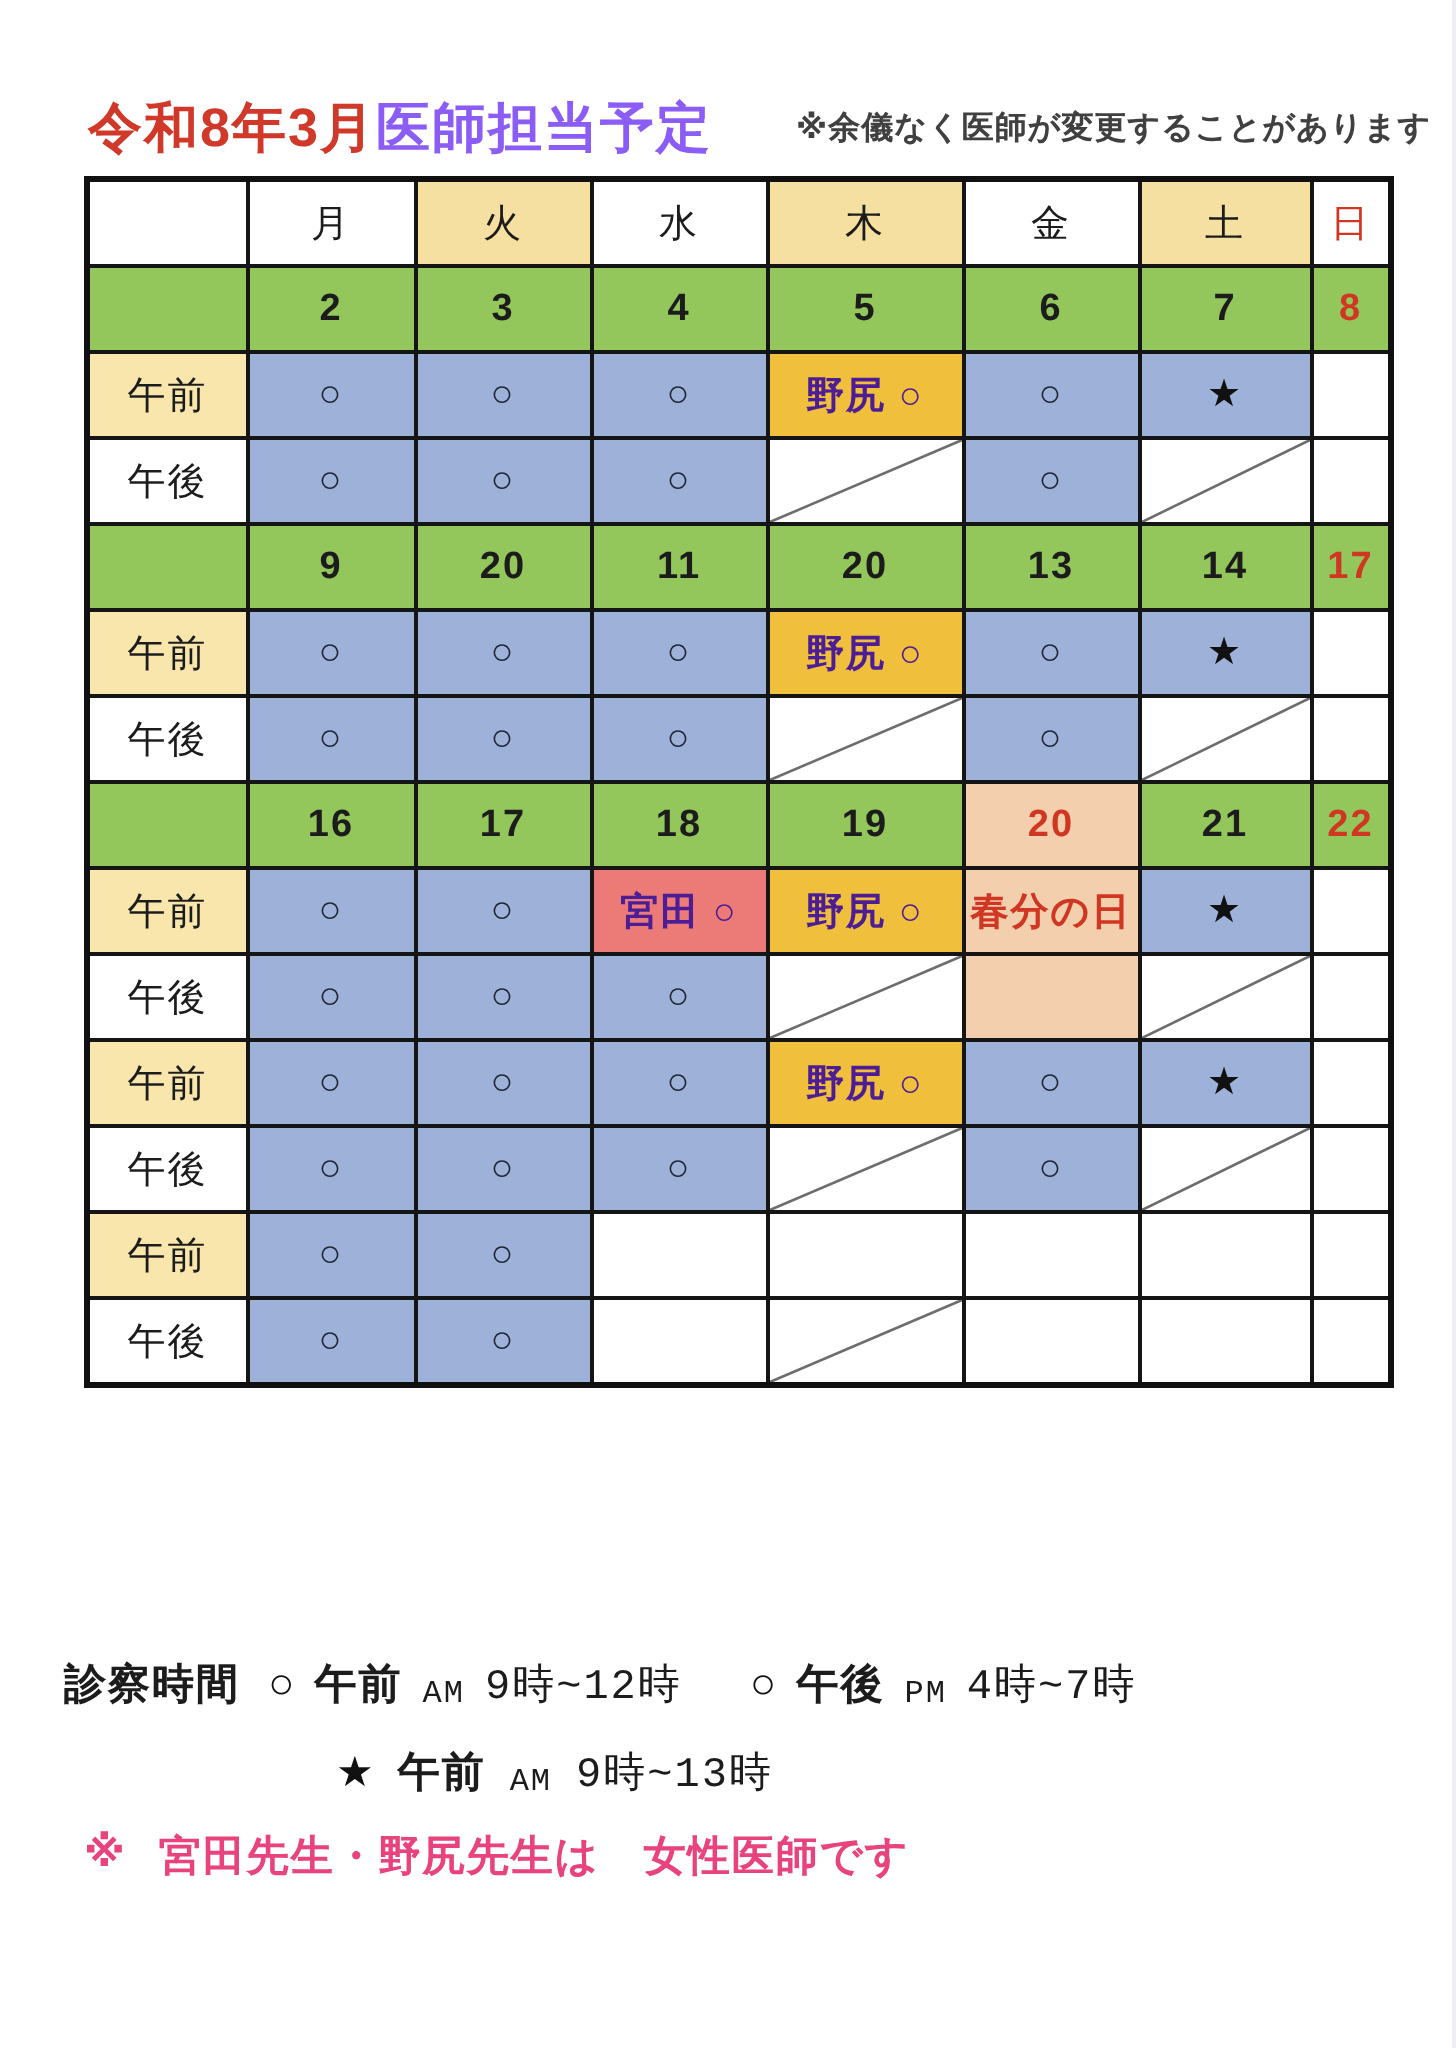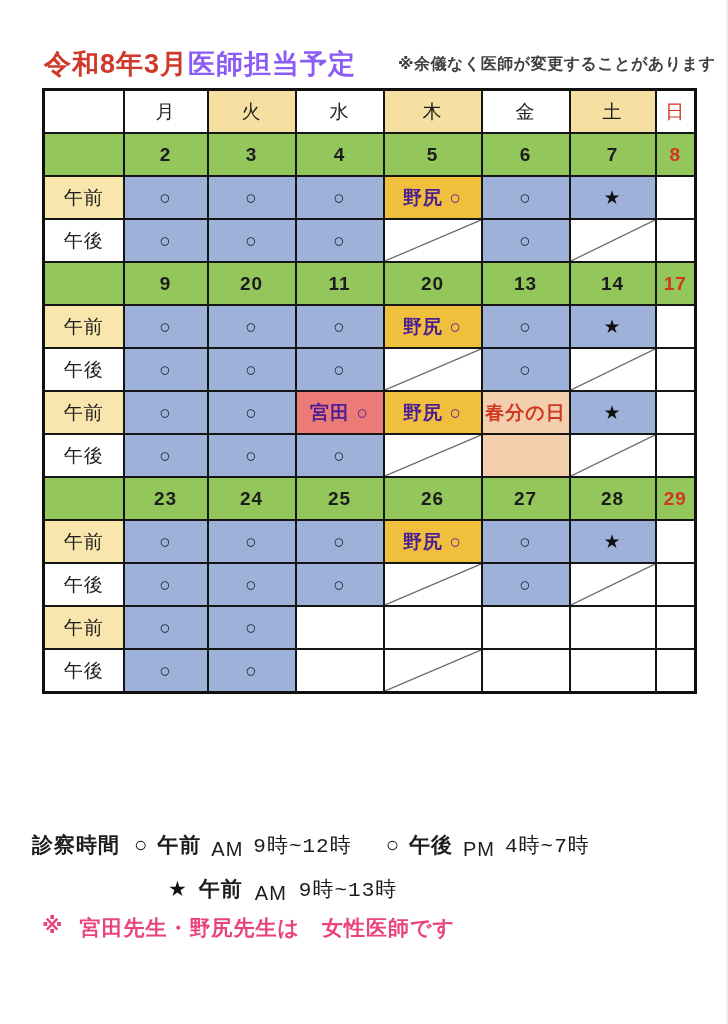--- a/index.html
+++ b/index.html
@@ -64,21 +64,21 @@
   }
   .legend-line2{
     position:absolute;left:168px;top:872px;
     display:flex;align-items:center;gap:12px;
     font-size:21px;white-space:nowrap;
   }
   .lg-head{font-weight:bold;letter-spacing:1px;margin-right:4px;}
   .lg-sym{font-size:22px;color:#111;}
   .lg-sym.star{font-size:21px;}
   .lg-bold{font-weight:bold;letter-spacing:1px;}
-  .lg-ampm{font-family:Liberation Sans, sans-serif;font-size:20px;letter-spacing:1px;margin-top:10px;}
+  .lg-ampm{font-family:Liberation Mono, monospace;font-size:16px;letter-spacing:1px;margin-top:10px;}
   .lg-time{letter-spacing:1px;font-family:Liberation Mono, monospace;}
   .spacer{width:14px;}
 
   .note-pink{
     position:absolute;left:42px;top:914px;
     font-size:21px;font-weight:bold;color:#e9437e;
     letter-spacing:1px;display:flex;gap:16px;white-space:nowrap;
   }
 </style>
 </head>
@@ -183,20 +183,30 @@
           </td>
           <td class="cellc bg-blue">○</td>
           <td class="bg-white">
             <svg class="slash-svg" viewBox="0 0 100 100" preserveAspectRatio="none">
               <line x1="0" y1="100" x2="100" y2="0"></line>
             </svg>
           </td>
           <td class="bg-white"></td>
         </tr>
         <tr>
+          <td class="datec bg-green"></td>
+          <td class="datec bg-green">16</td>
+          <td class="datec bg-green">17</td>
+          <td class="datec bg-green">18</td>
+          <td class="datec bg-green">19</td>
+          <td class="datec bg-salmon red-text">20</td>
+          <td class="datec bg-green">21</td>
+          <td class="datec bg-green red-text">22</td>
+        </tr>
+        <tr>
           <td class="rowlab bg-cream">午前</td>
           <td class="cellc bg-blue">○</td>
           <td class="cellc bg-blue">○</td>
           <td class="celltext bg-red">宮田 ○</td>
           <td class="celltext bg-orange">野尻 ○</td>
           <td class="celltext bg-salmon red-text">春分の日</td>
           <td class="cellstar bg-blue">★</td>
           <td class="bg-white"></td>
         </tr>
         <tr>
@@ -209,30 +219,20 @@
               <line x1="0" y1="100" x2="100" y2="0"></line>
             </svg>
           </td>
           <td class="bg-salmon"></td>
           <td class="bg-white">
             <svg class="slash-svg" viewBox="0 0 100 100" preserveAspectRatio="none">
               <line x1="0" y1="100" x2="100" y2="0"></line>
             </svg>
           </td>
           <td class="bg-white"></td>
-        </tr>
-        <tr>
-          <td class="datec bg-green"></td>
-          <td class="datec bg-green">23</td>
-          <td class="datec bg-green">24</td>
-          <td class="datec bg-green">25</td>
-          <td class="datec bg-green">26</td>
-          <td class="datec bg-green">27</td>
-          <td class="datec bg-green">28</td>
-          <td class="datec bg-green red-text">29</td>
         </tr>
         <tr>
           <td class="rowlab bg-cream">午前</td>
           <td class="cellc bg-blue">○</td>
           <td class="cellc bg-blue">○</td>
           <td class="cellc bg-blue">○</td>
           <td class="celltext bg-orange">野尻 ○</td>
           <td class="cellc bg-blue">○</td>
           <td class="cellstar bg-blue">★</td>
           <td class="bg-white"></td>

